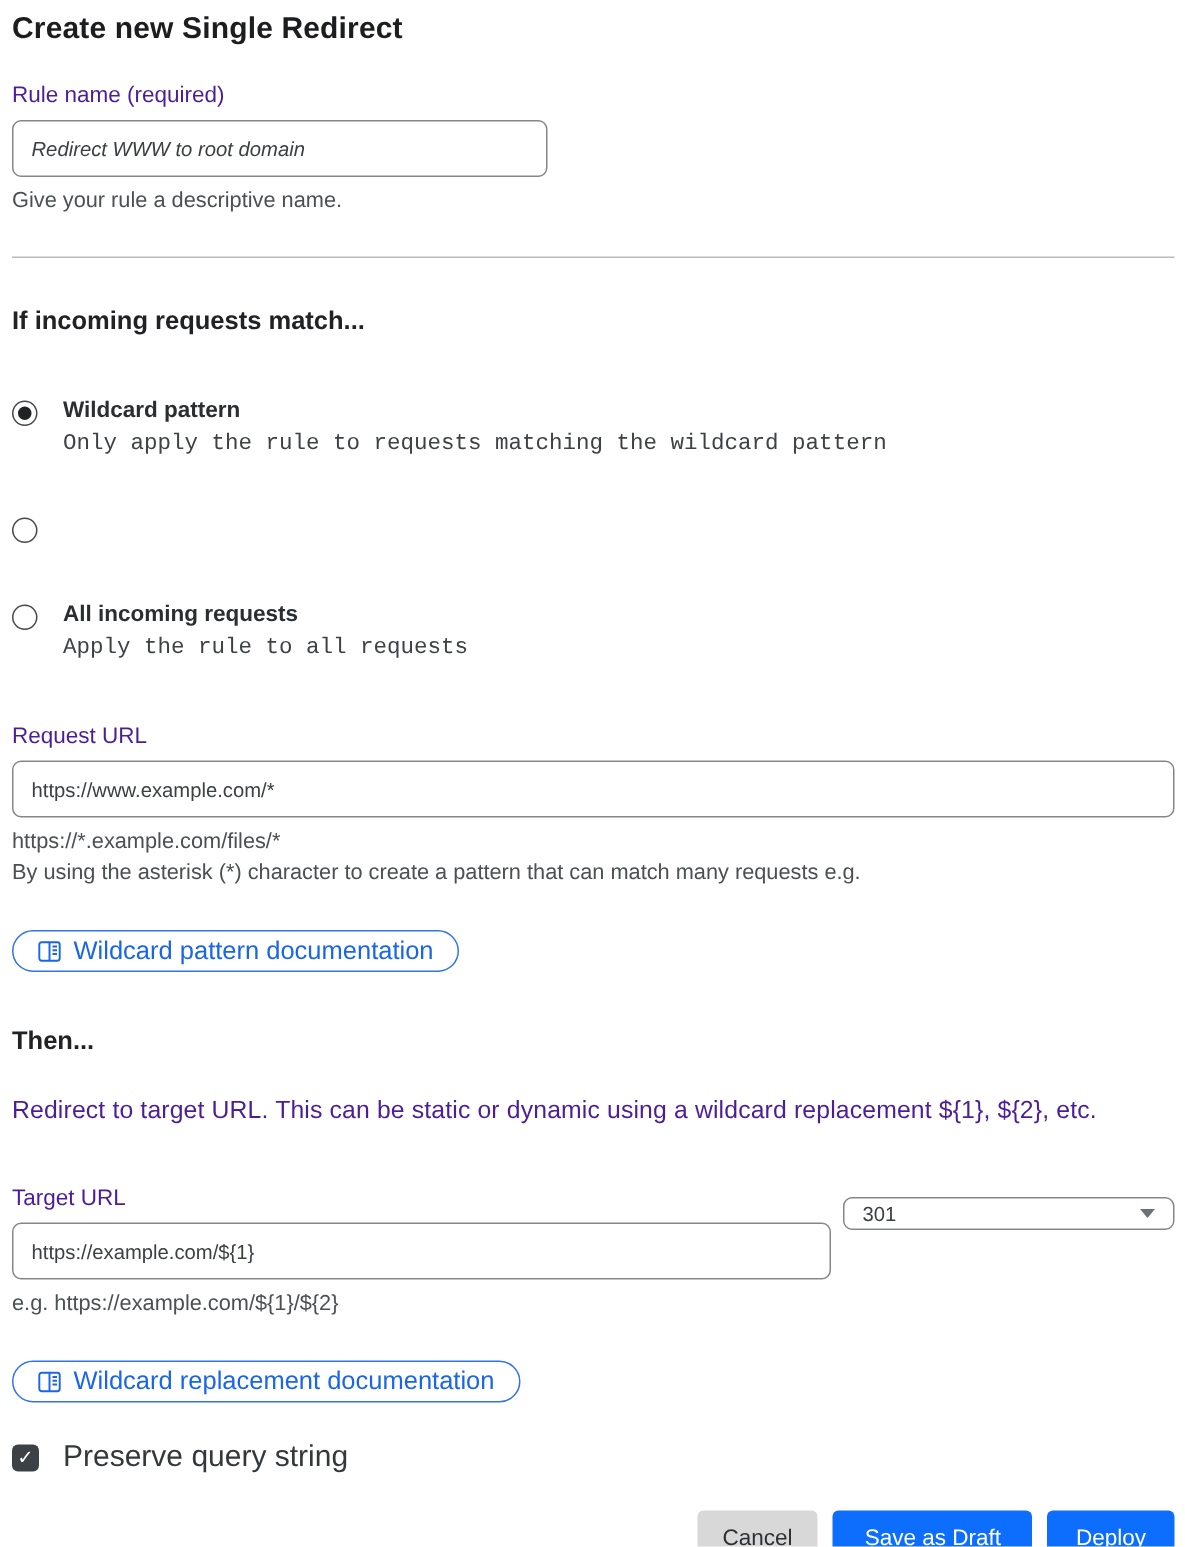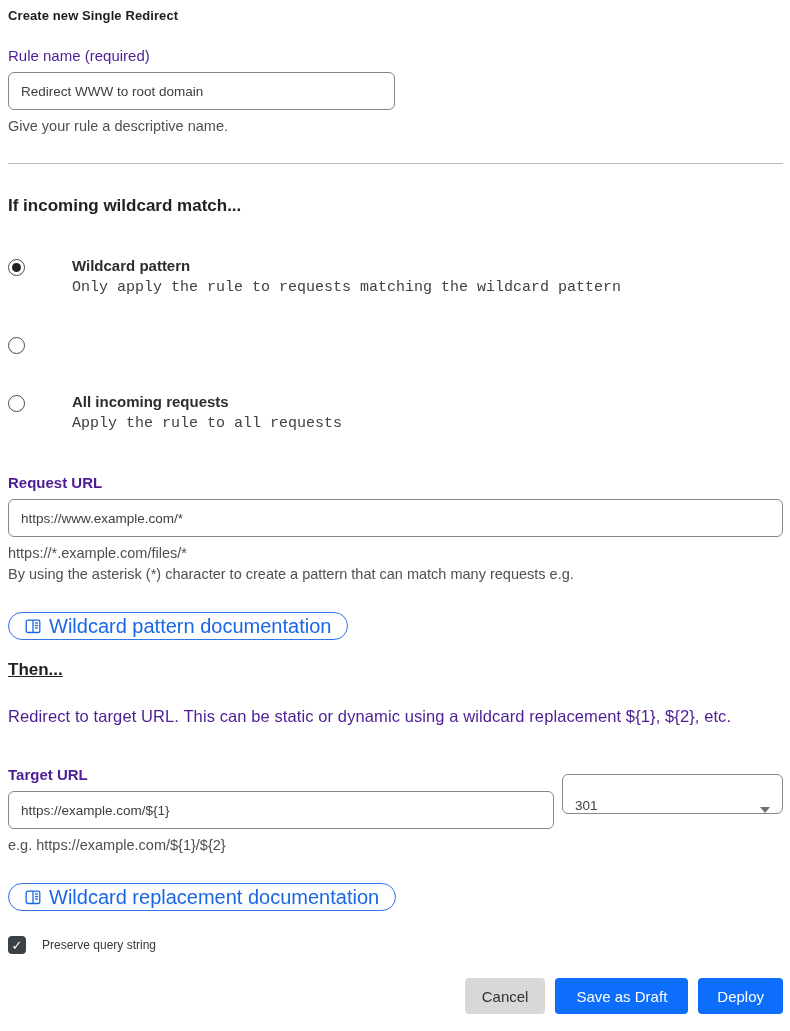--- a/index.html
+++ b/index.html
@@ -6,64 +6,64 @@
   html, body { background: #ffffff; }
   body {
     width: 790px;
     height: 1031px;
     font-family: "Liberation Sans", "DejaVu Sans", sans-serif;
     color: #3a3d40;
     padding: 8px 7px 0 8px;
     overflow: hidden;
   }
   .page-title {
-    font-size: 13px;
+    font-size: 20px;
     font-weight: 700;
     color: #1c1d1f;
     letter-spacing: 0.1px;
   }
   .field-label {
     font-size: 15px;
     color: #4c1d95;
     margin-top: 24px;
   }
-  .field-label.bold { font-weight: 700; }
+  .field-label.bold { font-weight: 400; }
   .text-input {
     display: block;
     height: 38px;
     border: 1px solid #83878c;
     border-radius: 6px;
     padding: 0 12px;
     font-family: "Liberation Sans", "DejaVu Sans", sans-serif;
     font-size: 13.5px;
     color: #3c4043;
     margin-top: 8px;
     background: #fff;
     outline: none;
   }
-  .rule-name-input { width: 387px; }
+  .rule-name-input { width: 357px; font-style: italic; }
   .full-width { width: 100%; }
   .helper-text {
     font-size: 14.5px;
     color: #4c5053;
     margin-top: 6px;
     line-height: 21px;
   }
   .divider {
     border: none;
     border-top: 1px solid #b9babc;
     margin-top: 26px;
   }
   .section-heading {
     font-size: 17px;
     font-weight: 700;
     color: #202225;
     margin-top: 32px;
   }
-  .radio-option { display: flex; margin-top: 39px; gap: 30px; }
+  .radio-option { display: flex; margin-top: 39px; }
   .radio-option.first { margin-top: 41px; }
   .radio {
     flex: 0 0 auto;
     width: 17px; height: 17px;
     border: 1.6px solid #45494e;
     border-radius: 50%;
     margin-top: 2px;
     position: relative;
     background: #fff;
     cursor: pointer;
@@ -94,40 +94,40 @@
     align-items: center;
     gap: 8px;
     margin-top: 27px;
     height: 28px;
     padding: 0 16px;
     border: 1.5px solid #3273e8;
     border-radius: 14px;
     background: #fff;
     color: #1a66e8;
     font-family: "Liberation Sans", "DejaVu Sans", sans-serif;
-    font-size: 20px;
+    font-size: 17px;
     cursor: pointer;
   }
   .doc-pill svg { display: block; }
-  .then-heading { margin-top: 20px; text-decoration: underline; }
+  .then-heading { margin-top: 36px; }
   .then-desc {
     font-size: 16.5px;
     color: #4c1d95;
     margin-top: 27px;
     letter-spacing: 0.1px;
   }
   .target-row { display: flex; gap: 8px; margin-top: 40px; }
   .target-col { flex: 0 0 546px; }
   .status-col { flex: 1 1 auto; }
   .target-row .field-label { margin-top: 0; }
   .select-box {
     display: flex;
-    align-items: flex-end;
+    align-items: center;
     justify-content: space-between;
-    height: 40px;
+    height: 22px;
     border: 1px solid #83878c;
     border-radius: 6px;
     padding: 0 12px;
     margin-top: 8px;
     font-size: 13.5px;
     color: #3c4043;
     background: #fff;
     cursor: pointer;
   }
   .caret-down {
@@ -150,21 +150,21 @@
     justify-content: center;
     cursor: pointer;
   }
   .check-icon {
     color: #ffffff;
     font-size: 13px;
     font-weight: 700;
     line-height: 1;
   }
   .checkbox-label {
-    font-size: 12px;
+    font-size: 20px;
     color: #35383b;
     margin-left: 16px;
     cursor: pointer;
   }
   .footer {
     display: flex;
     justify-content: flex-end;
     gap: 10px;
     margin-top: 24px;
   }
@@ -188,21 +188,21 @@
 
 
 <h1 class="page-title">Create new Single Redirect</h1>
 
 <div class="field-label">Rule name (required)</div>
 <input class="text-input rule-name-input" type="text" value="Redirect WWW to root domain" style="">
 <div class="helper-text">Give your rule a descriptive name.</div>
 
 <hr class="divider">
 
-<h2 class="section-heading">If incoming wildcard match...</h2>
+<h2 class="section-heading">If incoming requests match...</h2>
 
 <div class="radio-option first">
   <span class="radio checked"></span>
   <span class="radio-texts">
     <div class="radio-label">Wildcard pattern</div>
     <div class="radio-desc">Only apply the rule to requests matching the wildcard pattern</div>
   </span>
 </div>
 
 <div class="radio-option">

